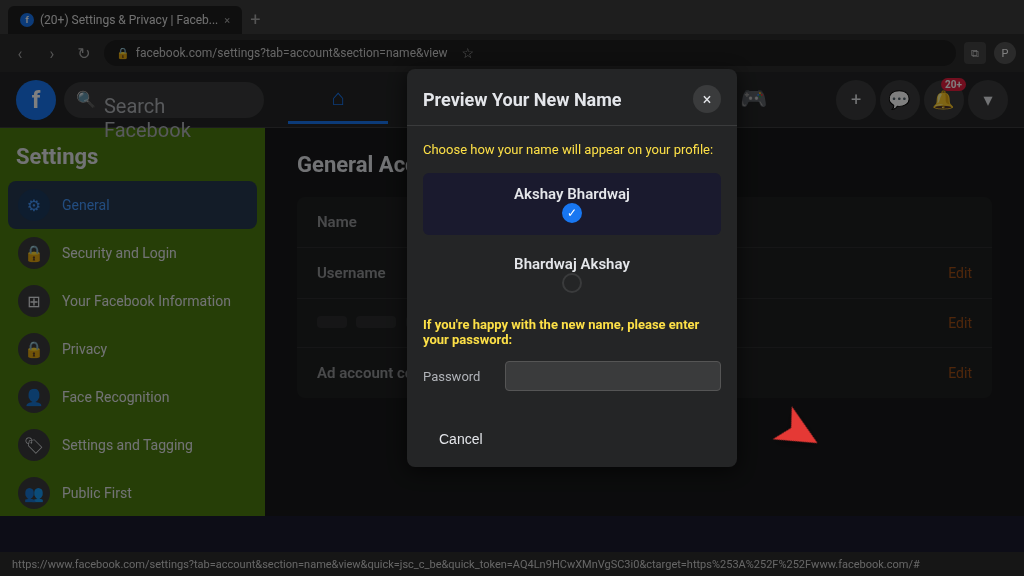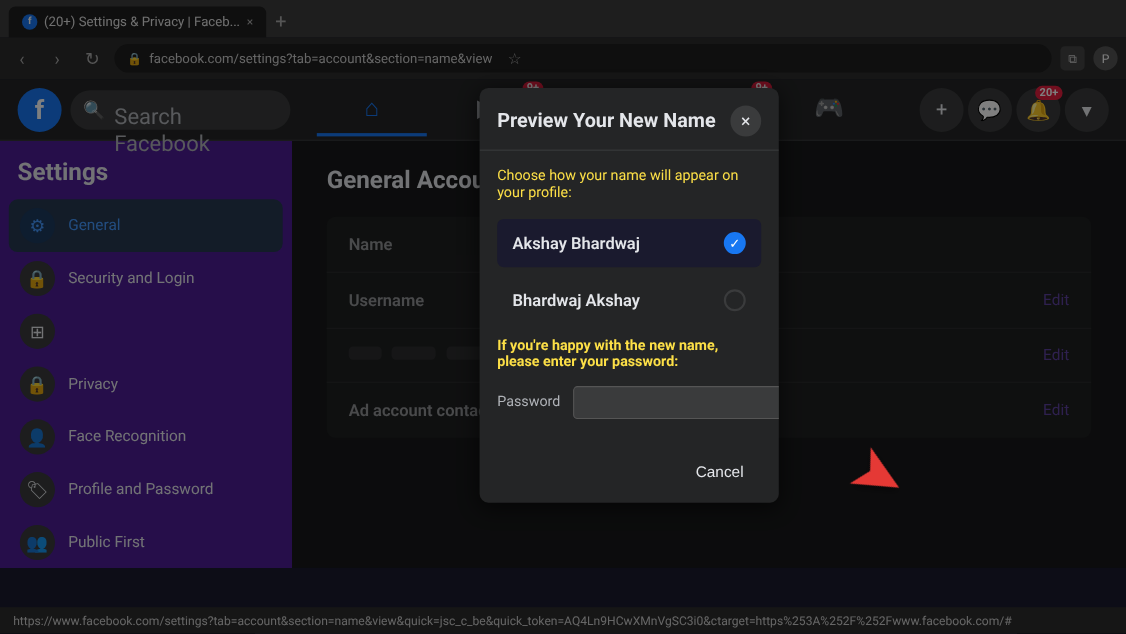--- a/index.html
+++ b/index.html
@@ -179,21 +179,21 @@
     
     .main-content {
       display: flex;
       height: calc(576px - 36px - 34px - 38px - 56px - 24px);
       background: #18191a;
     }
 
     
     .sidebar {
       width: 265px;
-      background: #4c1d95;
+      background: #4d7c0f;
       padding: 12px 8px;
       overflow-y: auto;
       flex-shrink: 0;
     }
     .sidebar-title {
       color: #e4e6ea;
       font-size: 22px;
       font-weight: 700;
       padding: 4px 8px 12px;
     }
@@ -255,39 +255,39 @@
       font-size: 14px;
       flex: 1;
     }
     .placeholder-bar {
       height: 12px;
       background: #3a3b3c;
       border-radius: 4px;
       display: inline-block;
     }
     .edit-link {
-      color: #8b5cf6;
+      color: #f97316;
       font-size: 14px;
       cursor: pointer;
     }
 
     
     .modal-overlay {
       position: fixed;
       top: 0; left: 0; right: 0; bottom: 0;
       background: rgba(0,0,0,0.5);
       z-index: 100;
       display: flex;
       align-items: center;
       justify-content: center;
     }
     .modal {
       background: #242526;
       border-radius: 8px;
-      width: 272px;
+      width: 330px;
       box-shadow: 0 4px 20px rgba(0,0,0,0.6);
       overflow: hidden;
       position: relative;
       top: -20px;
       left: 60px;
     }
     .modal-header {
       display: flex;
       align-items: center;
       justify-content: space-between;
@@ -315,20 +315,21 @@
       margin-bottom: 16px;
     }
     .name-option {
       display: flex;
       align-items: center;
       justify-content: space-between;
       padding: 12px 14px;
       border-radius: 6px;
       margin-bottom: 8px;
       cursor: pointer;
+      flex-direction: column;
     }
     .name-option.selected { background: #1a1a2e; }
     .name-option-text {
       color: #e4e6ea;
       font-size: 15px;
       font-weight: 600;
     }
     .radio-circle {
       width: 20px; height: 20px;
       border-radius: 50%;
@@ -357,21 +358,21 @@
       height: 30px;
       background: #3a3b3c;
       border: 1px solid #555;
       border-radius: 4px;
       padding: 0 8px;
       color: #e4e6ea;
       font-size: 13px;
     }
     .modal-footer {
       display: flex;
-      justify-content: flex-end;
+      justify-content: space-between;
       gap: 0;
       padding: 12px 16px;
     }
     .btn-cancel {
       padding: 8px 16px;
       background: transparent;
       border: none;
       color: #e4e6ea;
       font-size: 14px;
       cursor: pointer;
@@ -479,32 +480,33 @@
     <div class="sidebar-item active">
       <div class="sidebar-icon">⚙</div>
       <span>General</span>
     </div>
     <div class="sidebar-item">
       <div class="sidebar-icon">🔒</div>
       <span>Security and Login</span>
     </div>
     <div class="sidebar-item">
       <div class="sidebar-icon">⊞</div>
+      <span>Your Facebook Information</span>
     </div>
     <div class="sidebar-item">
       <div class="sidebar-icon">🔒</div>
       <span>Privacy</span>
     </div>
     <div class="sidebar-item">
       <div class="sidebar-icon">👤</div>
       <span>Face Recognition</span>
     </div>
     <div class="sidebar-item">
       <div class="sidebar-icon">🏷</div>
-      <span>Profile and Password</span>
+      <span>Settings and Tagging</span>
     </div>
     <div class="sidebar-item">
       <div class="sidebar-icon">👥</div>
       <span>Public First</span>
     </div>
 
   </div>
 
   <div class="page-area">
     <div class="page-title">General Account Settings</div>

